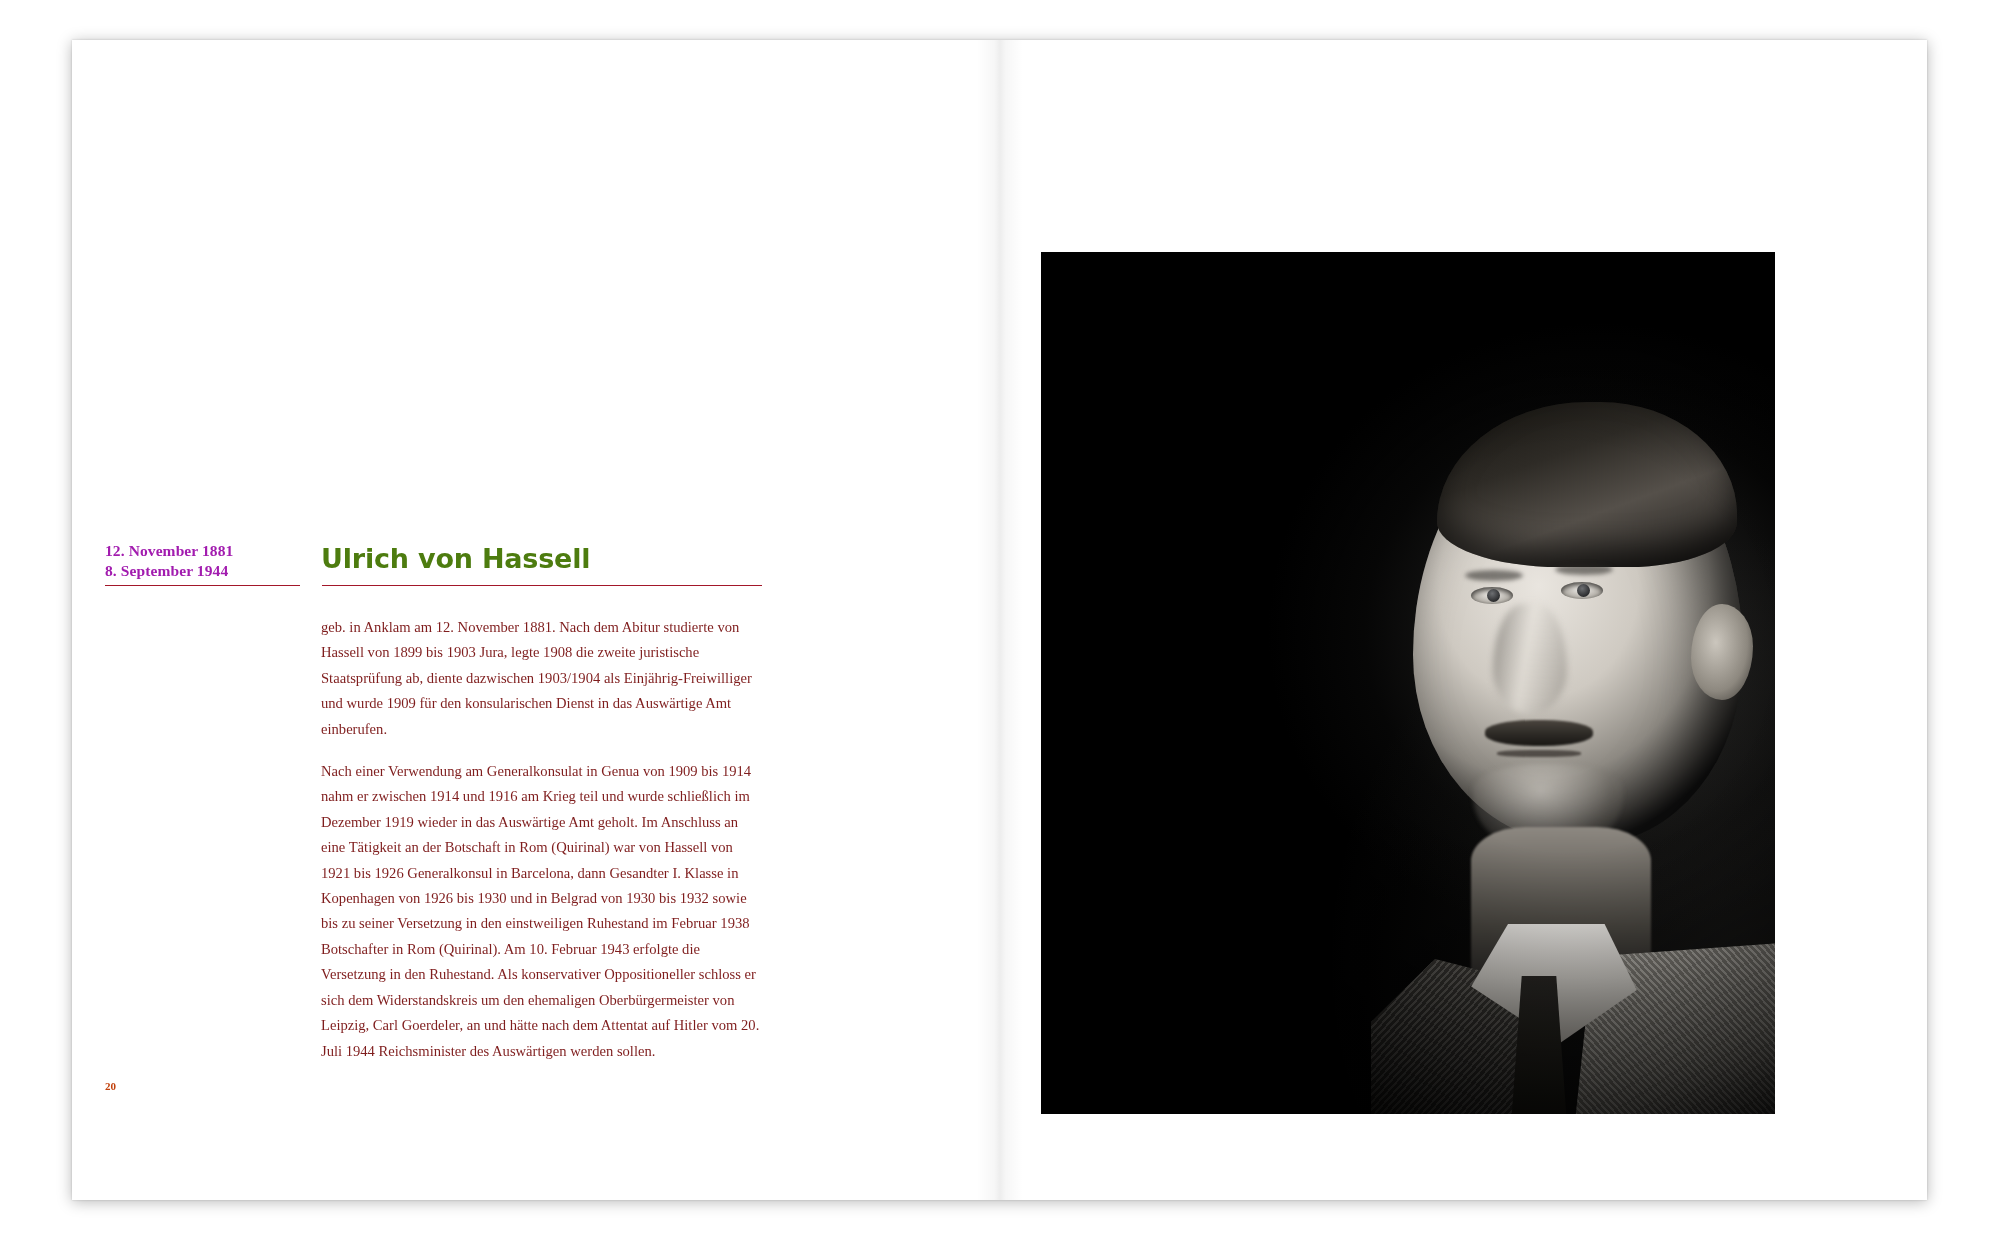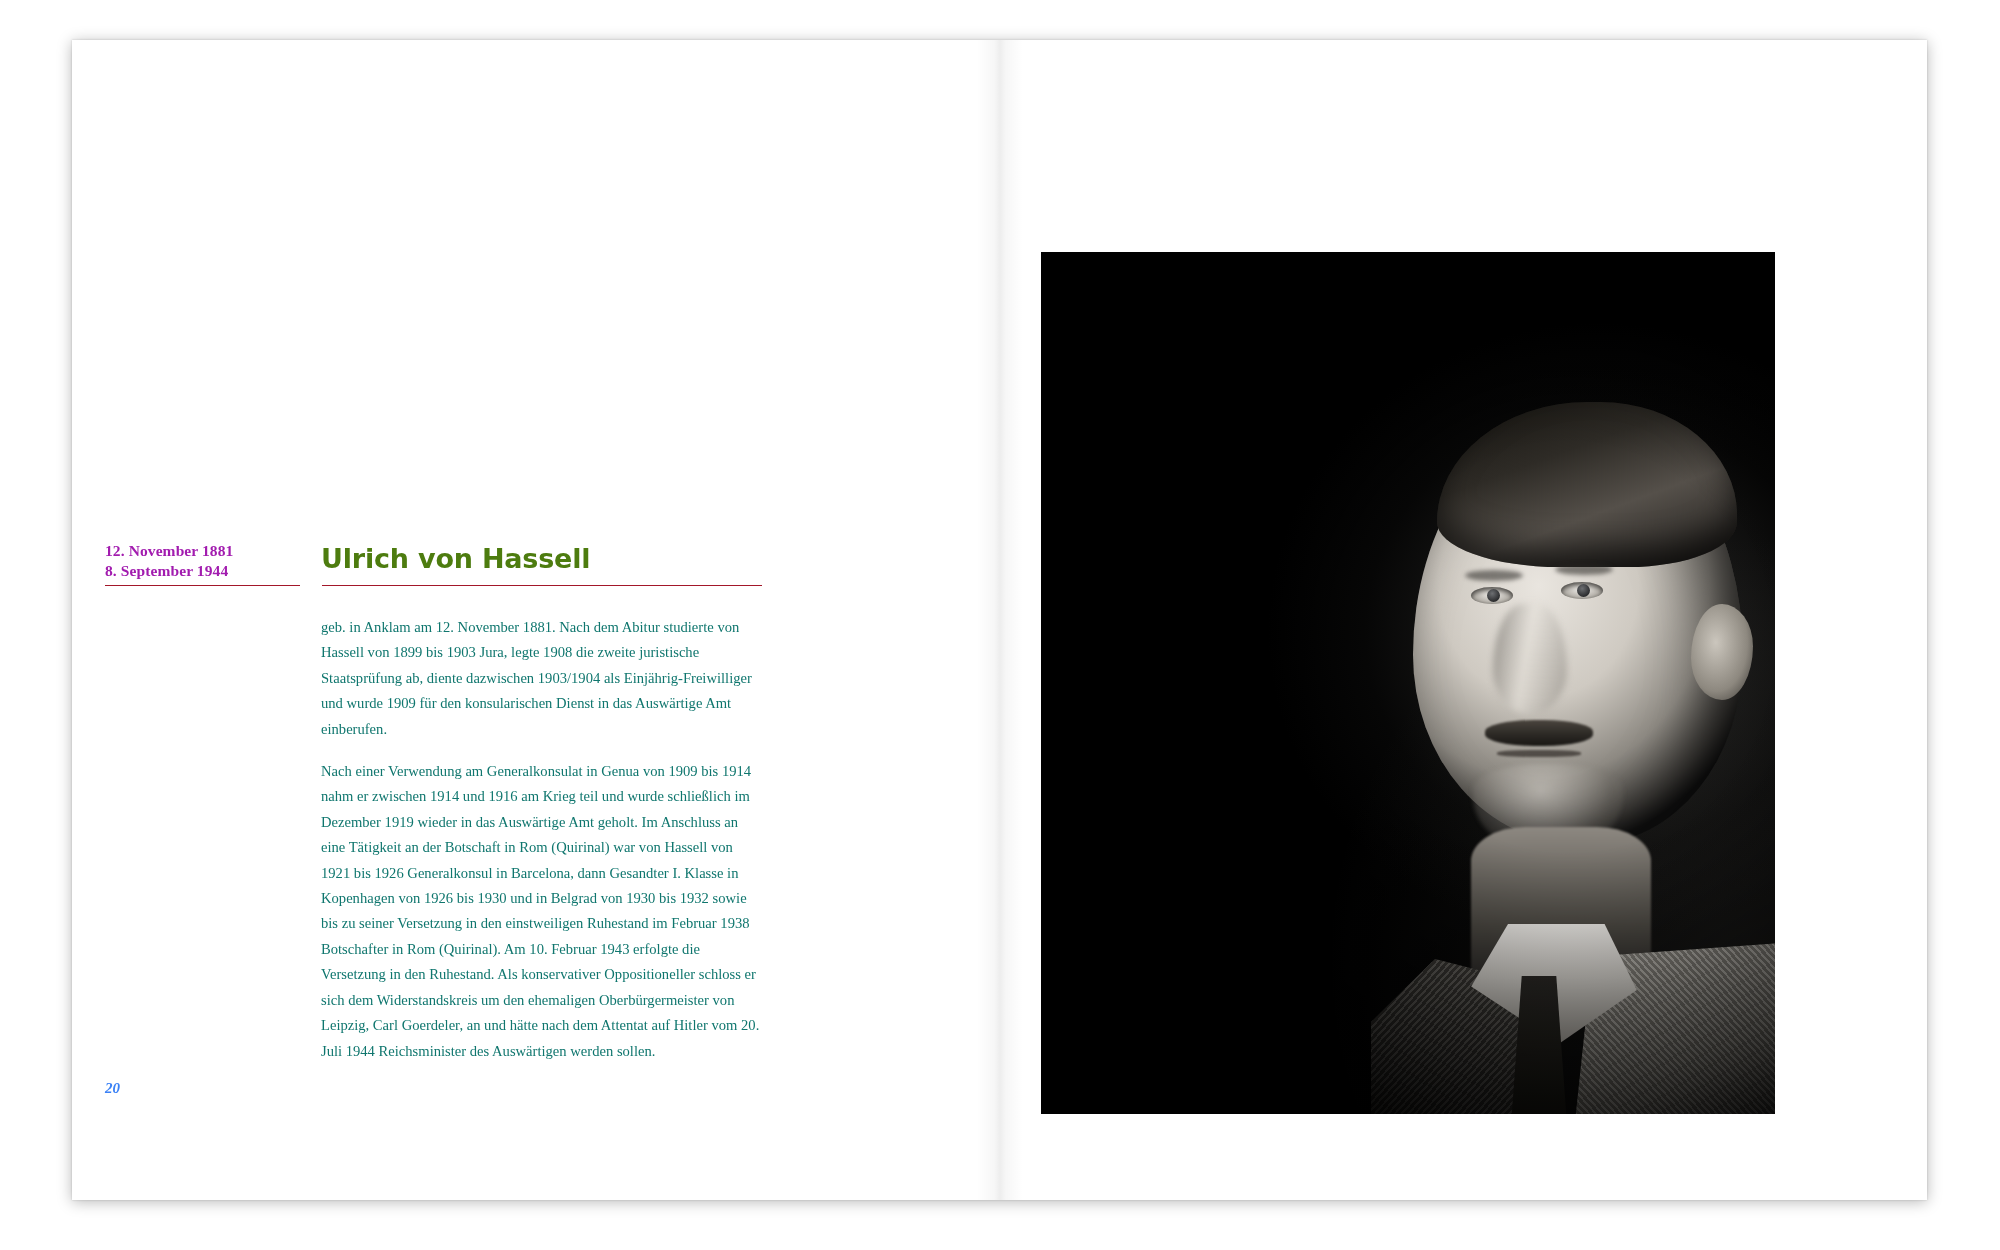--- a/index.html
+++ b/index.html
@@ -109,37 +109,36 @@
   }
 
   .bio-body {
     position: absolute;
     left: 249px;
     top: 575px;
     width: 442px;
     font-family: "Liberation Serif", serif;
     font-size: 14.6px;
     line-height: 25.4px;
-    color: #0f766e;
+    color: #7f1d1d;
     text-align: left;
   }
   .bio-body p {
     margin: 0 0 17px 0;
   }
   .bio-body p:last-child { margin-bottom: 0; }
 
   .folio-left {
     position: absolute;
     left: 33px;
     top: 1040px;
     font-family: "Liberation Serif", serif;
     font-weight: 700;
-    font-size: 15px;
-    color: #3b82f6;
-    font-style: italic;
+    font-size: 11px;
+    color: #c2410c;
   }
 
   
   .photo-frame {
     position: absolute;
     left: 0px;
     top: 212px;
     width: 734px;
     height: 862px;
     background: #000000;

